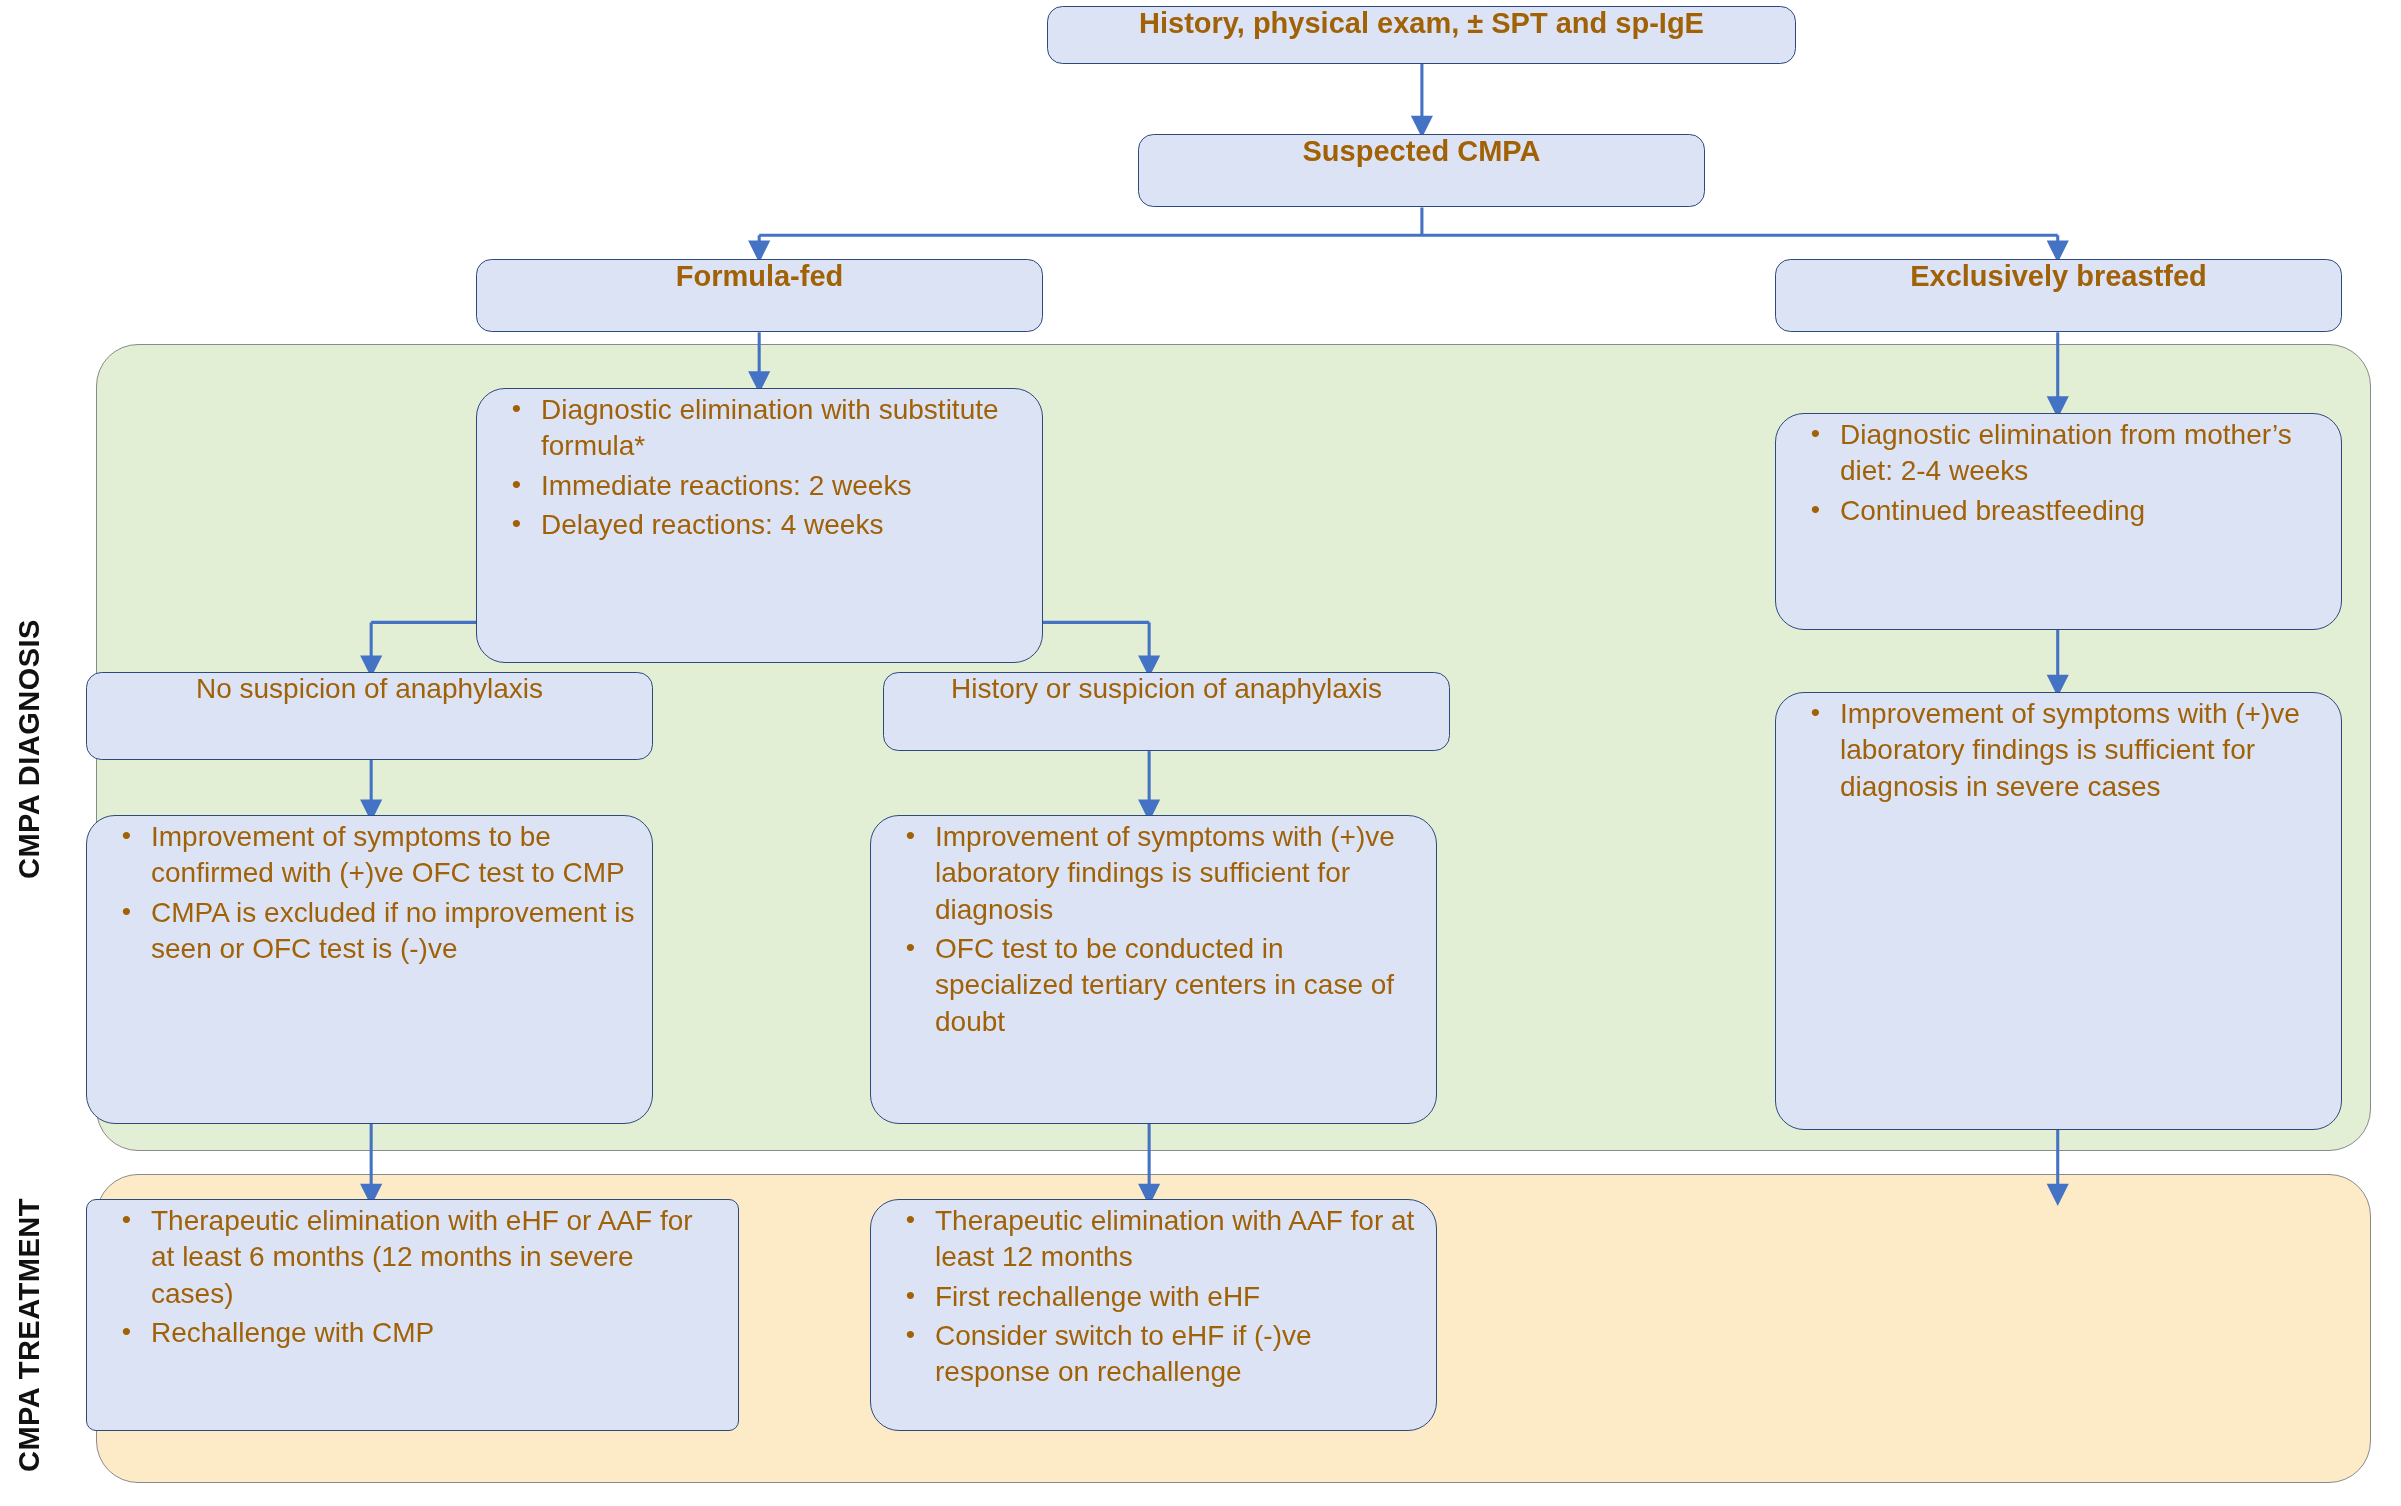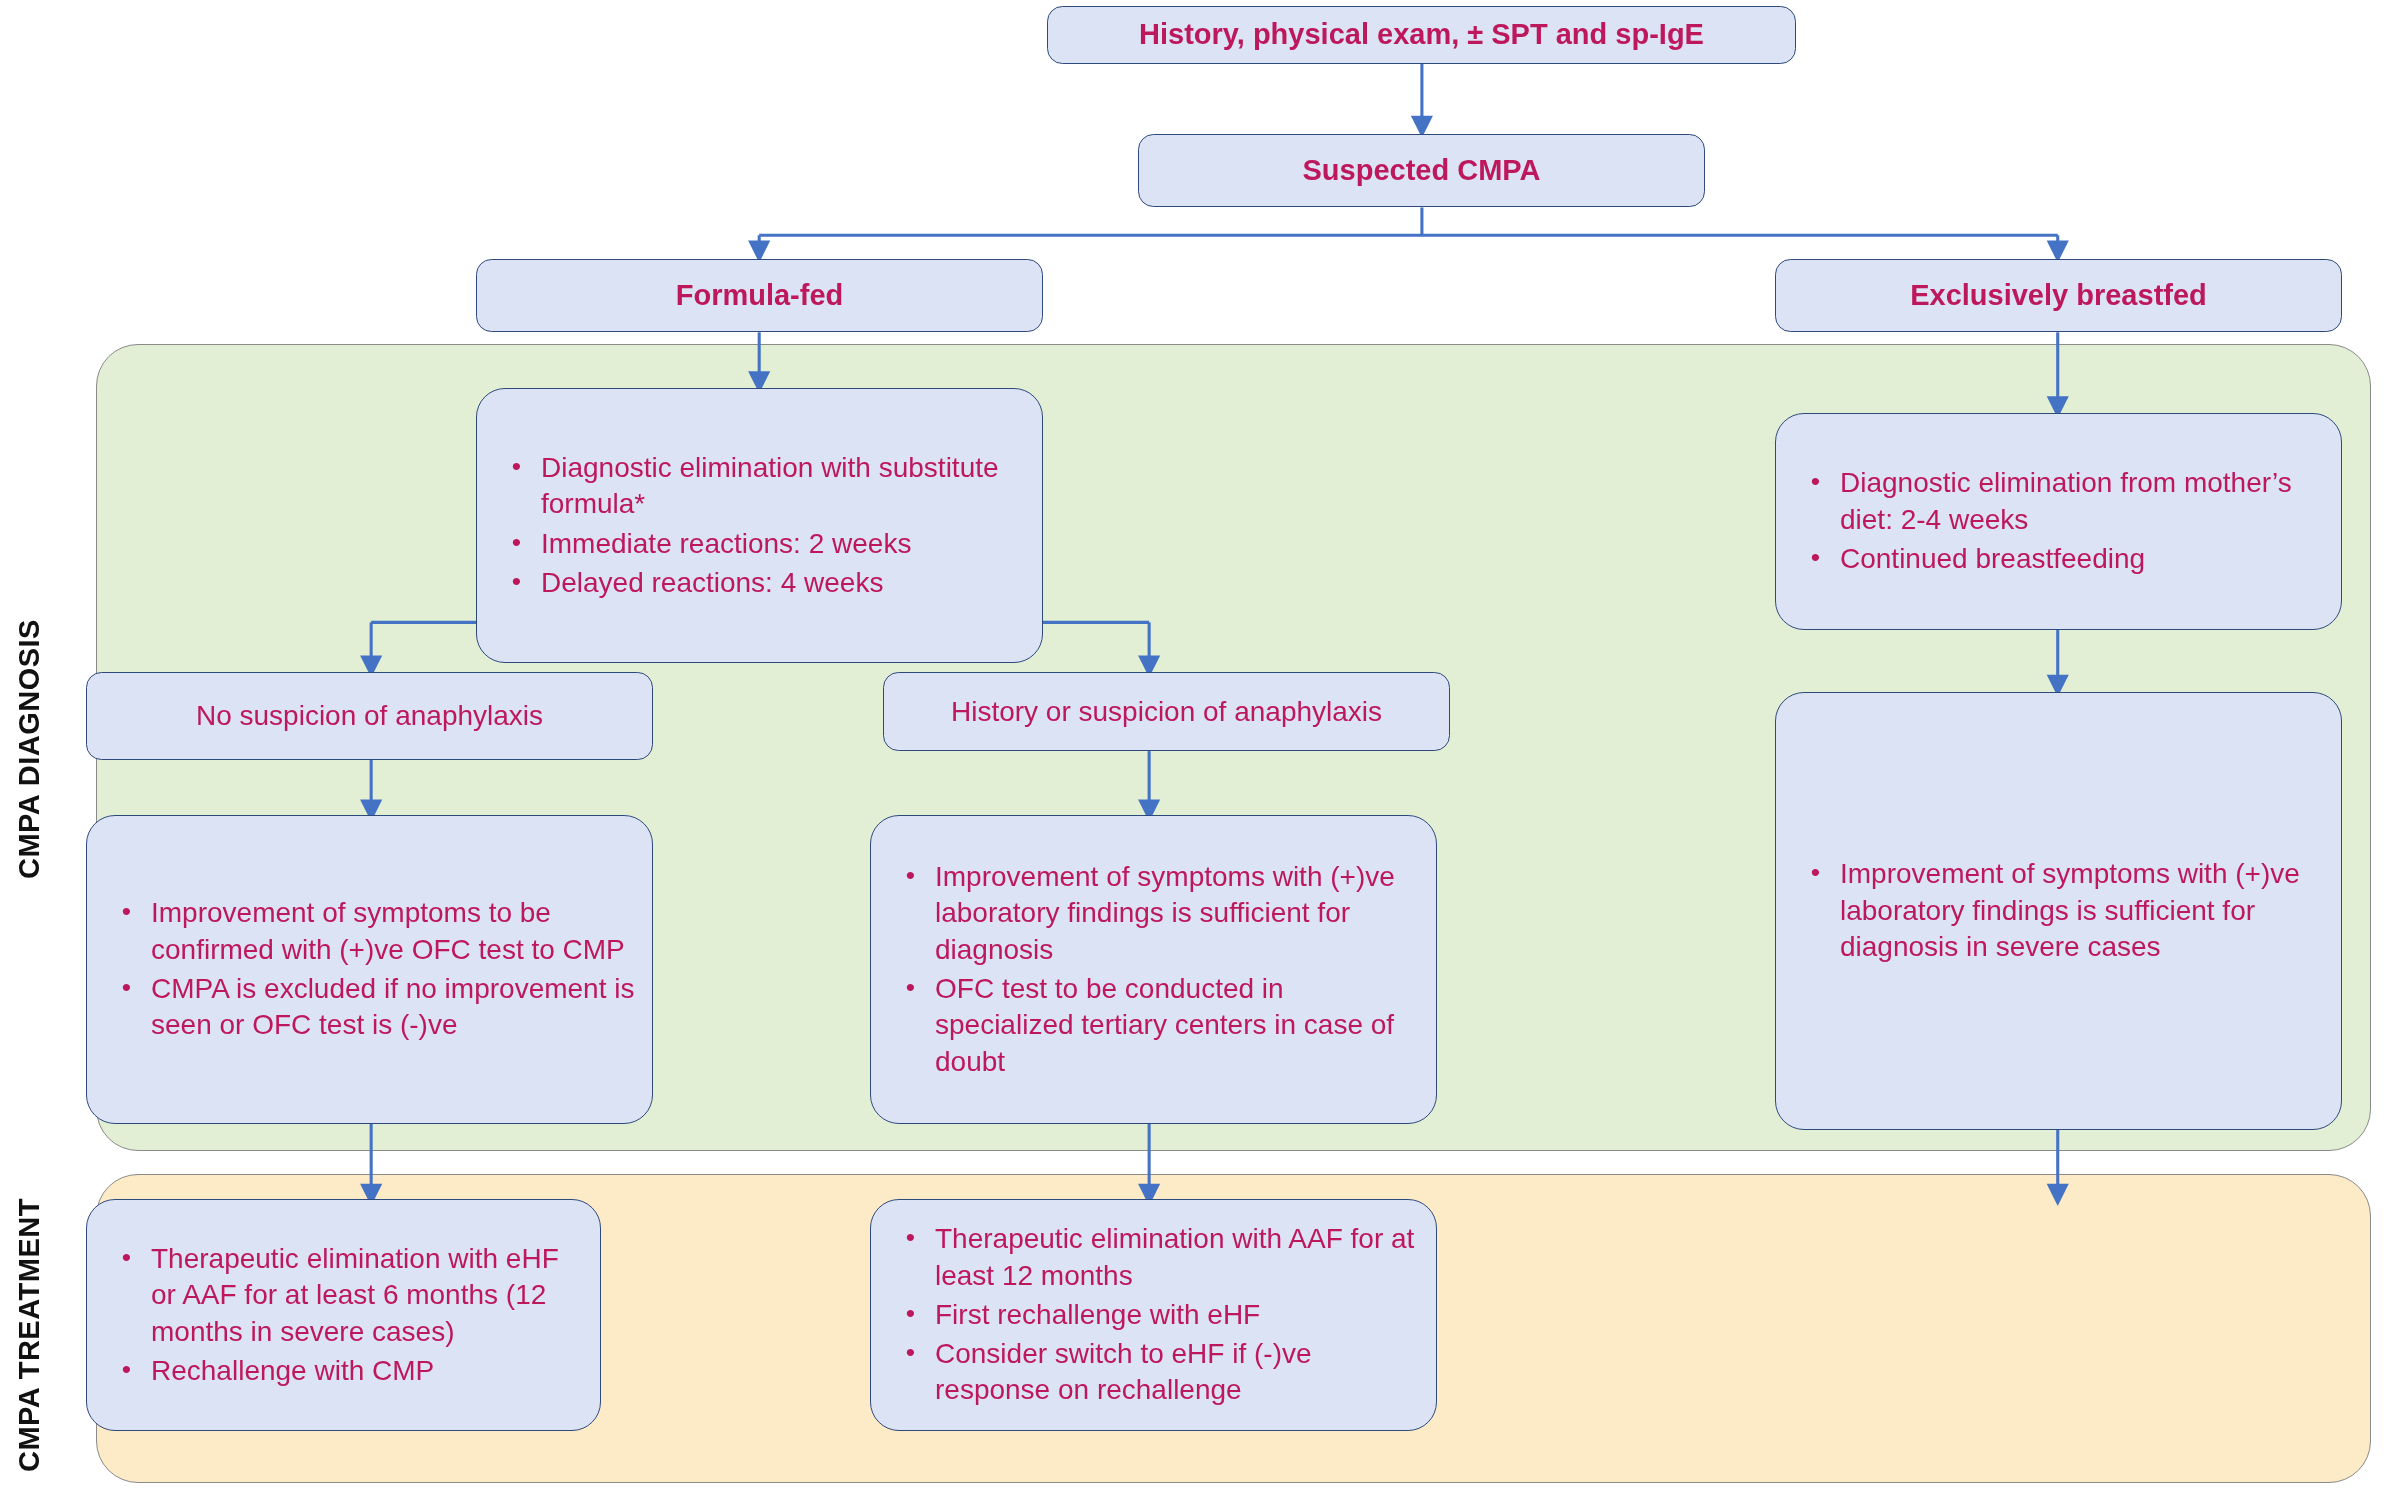--- a/index.html
+++ b/index.html
@@ -29,23 +29,23 @@
     transform: rotate(180deg);
     text-align: center;
     letter-spacing: 0.5px;
     white-space: nowrap;
   }
 
   .node {
     position: absolute;
     background: #DCE3F5;
     border: 1.9px solid #2E4A7D;
-    color: #be185d;
+    color: #a16207;
     display: flex;
-    align-items: center;
+    align-items: flex-start;
   }
   .node.rounded { border-radius: 29px; }
   .node.slightly { border-radius: 15.4px; }
   .node.center {
     justify-content: center;
     text-align: center;
     font-weight: bold;
   }
   .node.plain {
     justify-content: center;
@@ -169,21 +169,21 @@
       <li>OFC test to be conducted in specialized tertiary centers in case of doubt</li>
     </ul>
   </div>
 
   <div class="node rounded" style="left:1775px; top:692px; width:567px; height:438px; font-size:28px;">
     <ul>
       <li>Improvement  of symptoms with (+)ve laboratory findings is sufficient for diagnosis in severe cases</li>
     </ul>
   </div>
 
-  <div class="node rounded" style="left:86px; top:1199px; width:515px; height:232px; font-size:28px;">
+  <div class="node rounded" style="left:86px; top:1199px; width:653px; height:232px; font-size:28px;border-radius:10px;">
     <ul>
       <li>Therapeutic elimination with eHF or AAF for at least 6 months (12 months in severe cases)</li>
       <li>Rechallenge with CMP</li>
     </ul>
   </div>
 
   <div class="node rounded" style="left:870px; top:1199px; width:567px; height:232px; font-size:28px;">
     <ul>
       <li>Therapeutic elimination with AAF for at least 12 months</li>
       <li>First rechallenge with eHF</li>

